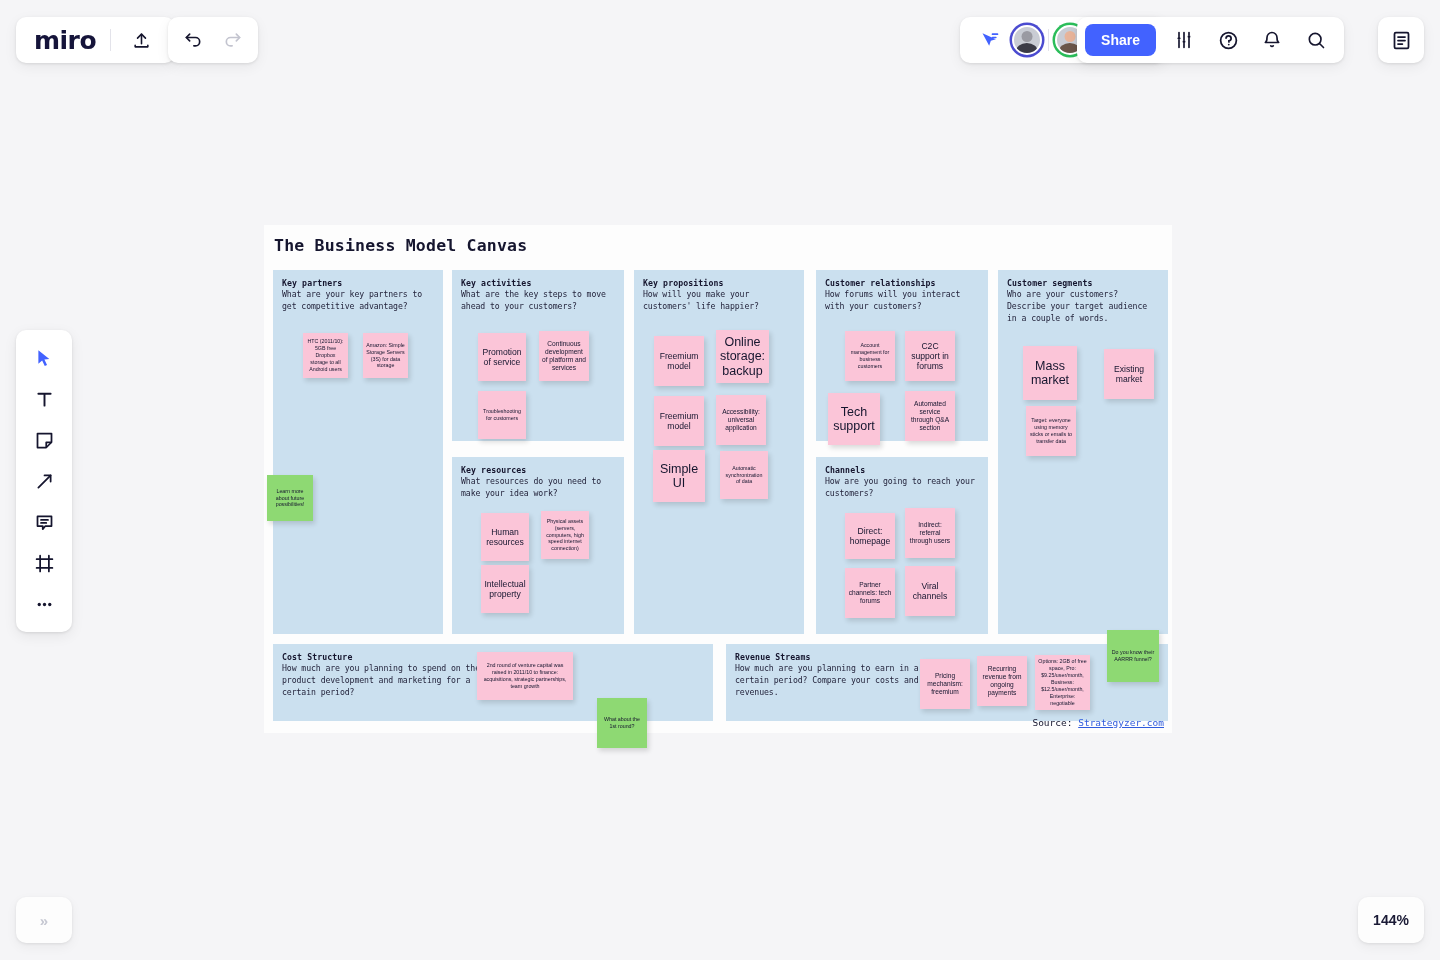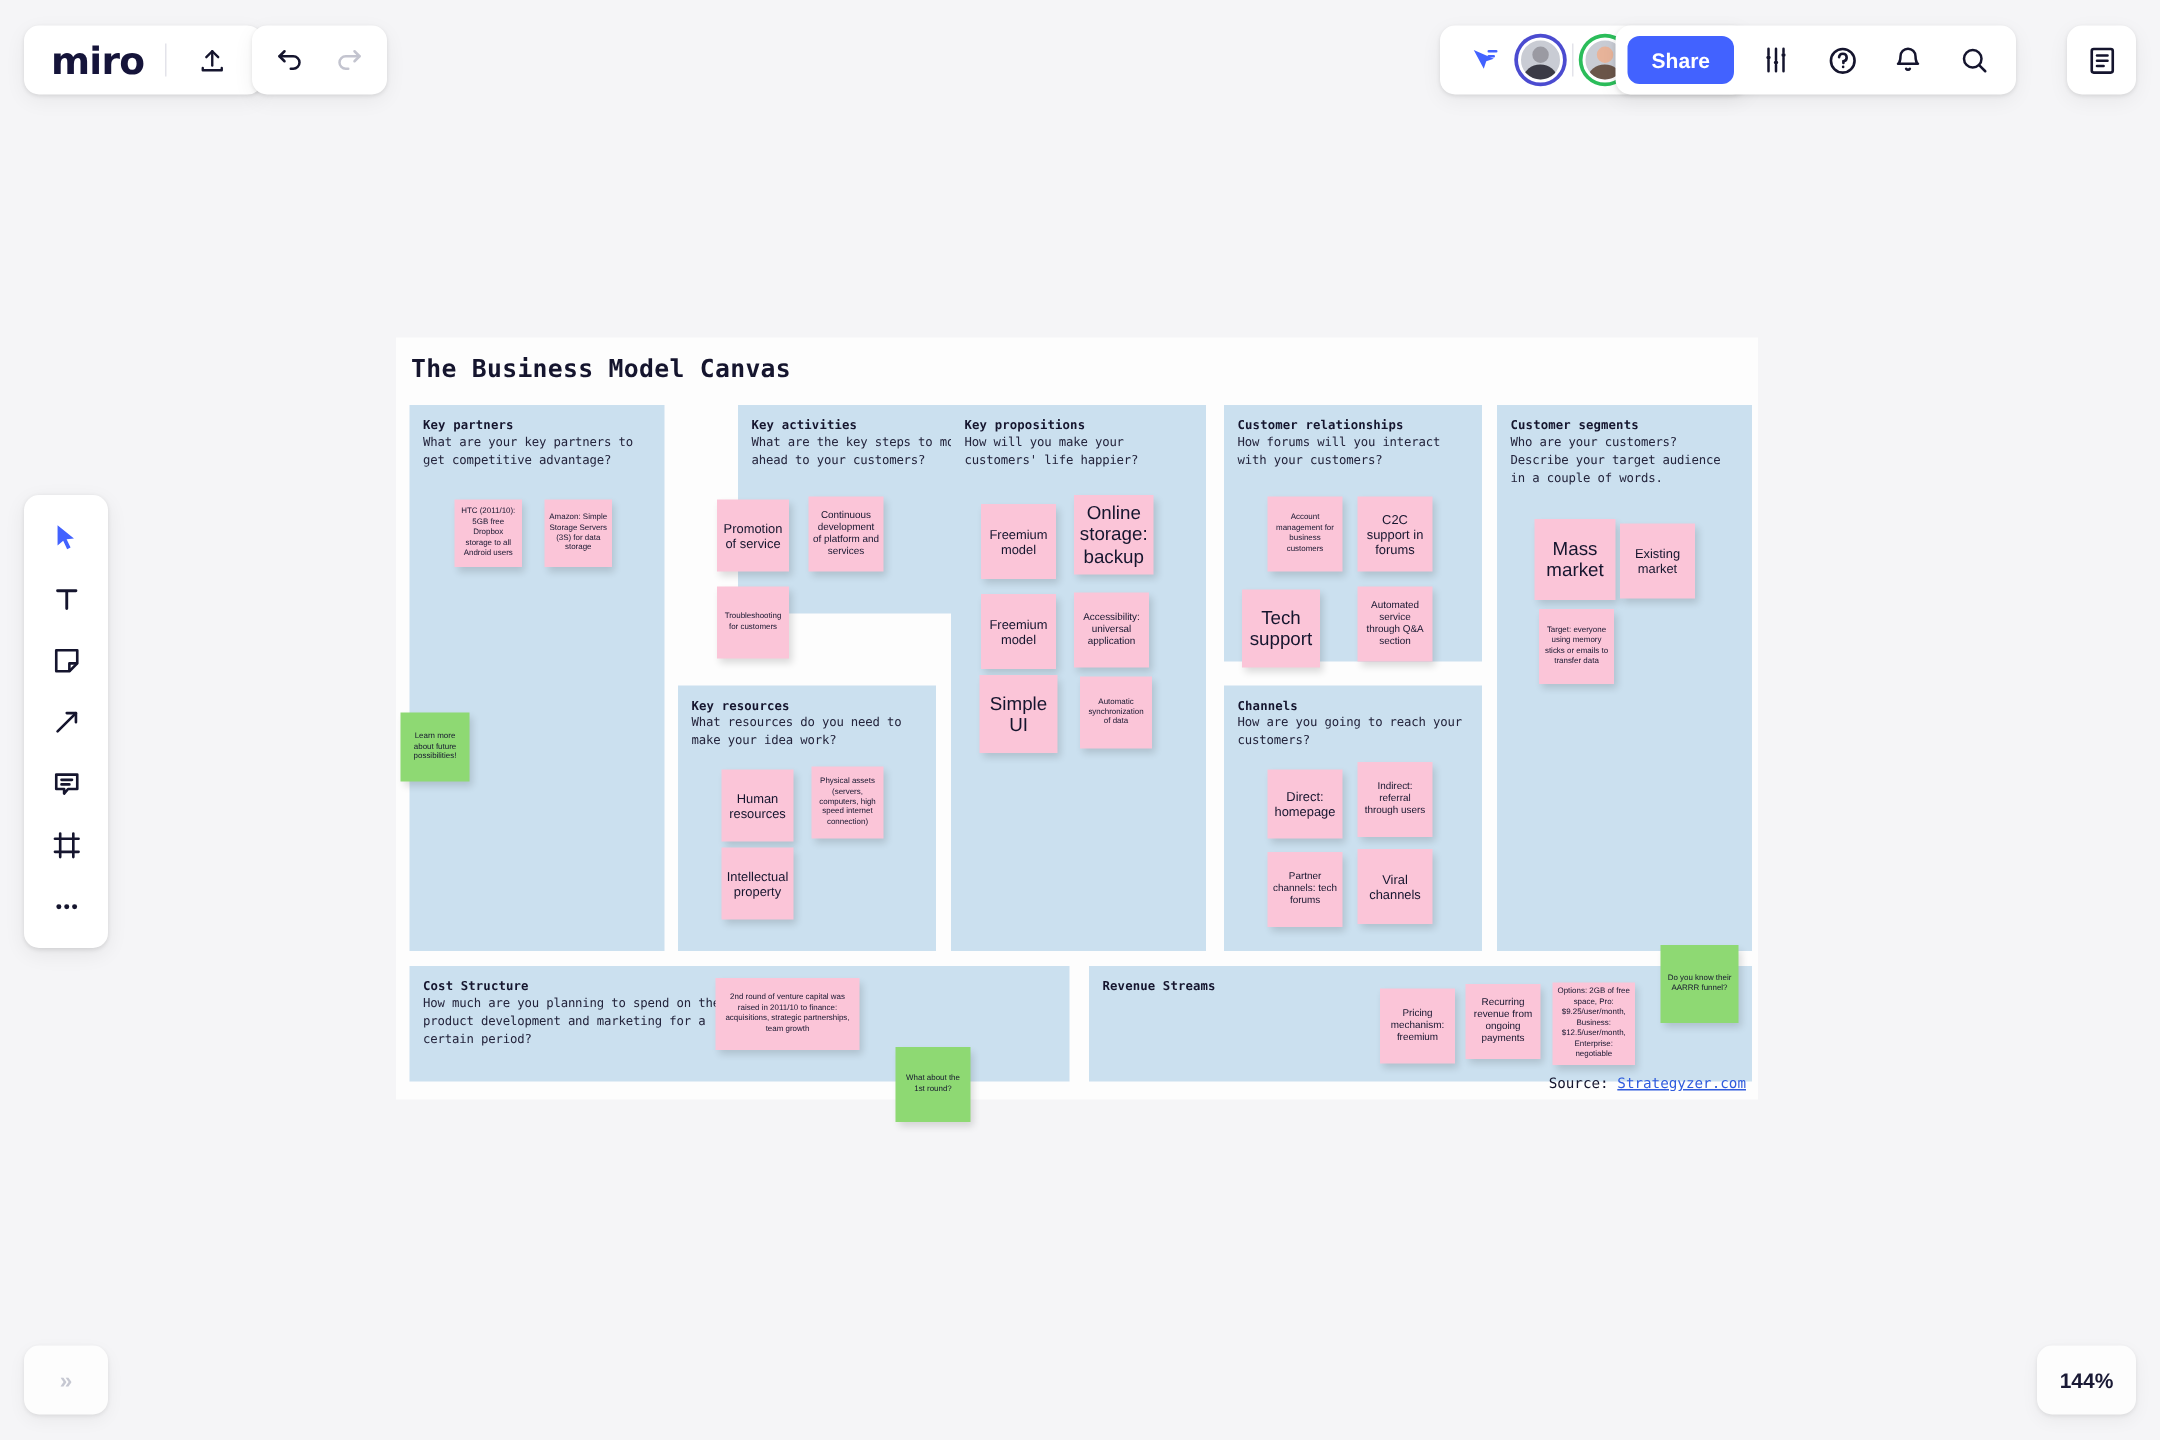--- a/index.html
+++ b/index.html
@@ -288,21 +288,21 @@
 
       <div class="bmc-title">The Business Model Canvas</div>
 
       <div class="block" style="left:9px; top:45px; width:170px; height:364px;">
         <div class="blk-inner">
           <div class="blk-head">Key partners</div>
           <div class="blk-sub">What are your key partners to get competitive advantage?</div>
         </div>
       </div>
 
-      <div class="block" style="left:188px; top:45px; width:172px; height:139px;margin-left:40px;">
+      <div class="block" style="left:188px; top:45px; width:172px; height:171px;">
         <div class="blk-inner">
           <div class="blk-head">Key activities</div>
           <div class="blk-sub">What are the key steps to move ahead to your customers?</div>
         </div>
       </div>
 
       <div class="block" style="left:188px; top:232px; width:172px; height:177px;">
         <div class="blk-inner">
           <div class="blk-head">Key resources</div>
           <div class="blk-sub">What resources do you need to make your idea work?</div>
@@ -340,20 +340,21 @@
       <div class="block" style="left:9px; top:419px; width:440px; height:77px;">
         <div class="blk-inner">
           <div class="blk-head">Cost Structure</div>
           <div class="blk-sub" style="width:200px">How much are you planning to spend on the product development and marketing for a certain period?</div>
         </div>
       </div>
 
       <div class="block" style="left:462px; top:419px; width:442px; height:77px;">
         <div class="blk-inner">
           <div class="blk-head">Revenue Streams</div>
+          <div class="blk-sub" style="width:190px">How much are you planning to earn in a certain period? Compare your costs and revenues.</div>
         </div>
       </div>
 
       <div class="note n-xs" style="left:39px; top:108px; width:45px; height:45px;">HTC (2011/10): 5GB free Dropbox storage to all Android users</div>
       <div class="note n-xs" style="left:99px; top:108px; width:45px; height:45px;">Amazon: Simple Storage Servers (3S) for data storage</div>
       <div class="note n-xs green" style="left:3px; top:250px; width:46px; height:46px;">Learn more about future possibilities!</div>
 
       <div class="note n-md" style="left:214px; top:108px; width:48px; height:48px;">Promotion of service</div>
       <div class="note n-sm" style="left:275px; top:106px; width:50px; height:50px;">Continuous development of platform and services</div>
       <div class="note n-xs" style="left:214px; top:166px; width:48px; height:48px;">Troubleshooting for customers</div>
@@ -373,21 +374,21 @@
       <div class="note n-md" style="left:641px; top:106px; width:50px; height:50px;">C2C support in forums</div>
       <div class="note n-lg" style="left:564px; top:168px; width:52px; height:52px;">Tech support</div>
       <div class="note n-sm" style="left:641px; top:166px; width:50px; height:50px;">Automated service through Q&amp;A section</div>
 
       <div class="note n-md" style="left:581px; top:288px; width:50px; height:46px;">Direct: homepage</div>
       <div class="note n-sm" style="left:641px; top:283px; width:50px; height:50px;">Indirect: referral through users</div>
       <div class="note n-sm" style="left:581px; top:343px; width:50px; height:50px;">Partner channels: tech forums</div>
       <div class="note n-md" style="left:641px; top:341px; width:50px; height:50px;">Viral channels</div>
 
       <div class="note n-lg" style="left:759px; top:121px; width:54px; height:54px;">Mass market</div>
-      <div class="note n-md" style="left:816px; top:124px; width:50px; height:50px;">Existing market</div>
+      <div class="note n-md" style="left:840px; top:124px; width:50px; height:50px;">Existing market</div>
       <div class="note n-xs" style="left:762px; top:181px; width:50px; height:50px;">Target: everyone using memory sticks or emails to transfer data</div>
 
       <div class="note n-xs" style="left:213px; top:427px; width:96px; height:48px;">2nd round of venture capital was raised in 2011/10 to finance: acquisitions, strategic partnerships, team growth</div>
       <div class="note n-xs green" style="left:333px; top:473px; width:50px; height:50px;">What about the 1st round?</div>
 
       <div class="note n-sm" style="left:656px; top:434px; width:50px; height:50px;">Pricing mechanism: freemium</div>
       <div class="note n-sm" style="left:713px; top:431px; width:50px; height:50px;">Recurring revenue from ongoing payments</div>
       <div class="note n-xs" style="left:771px; top:430px; width:55px; height:55px;">Options: 2GB of free space, Pro: $9.25/user/month, Business: $12.5/user/month, Enterprise: negotiable</div>
       <div class="note n-xs green" style="left:843px; top:405px; width:52px; height:52px;">Do you know their AARRR funnel?</div>
 

